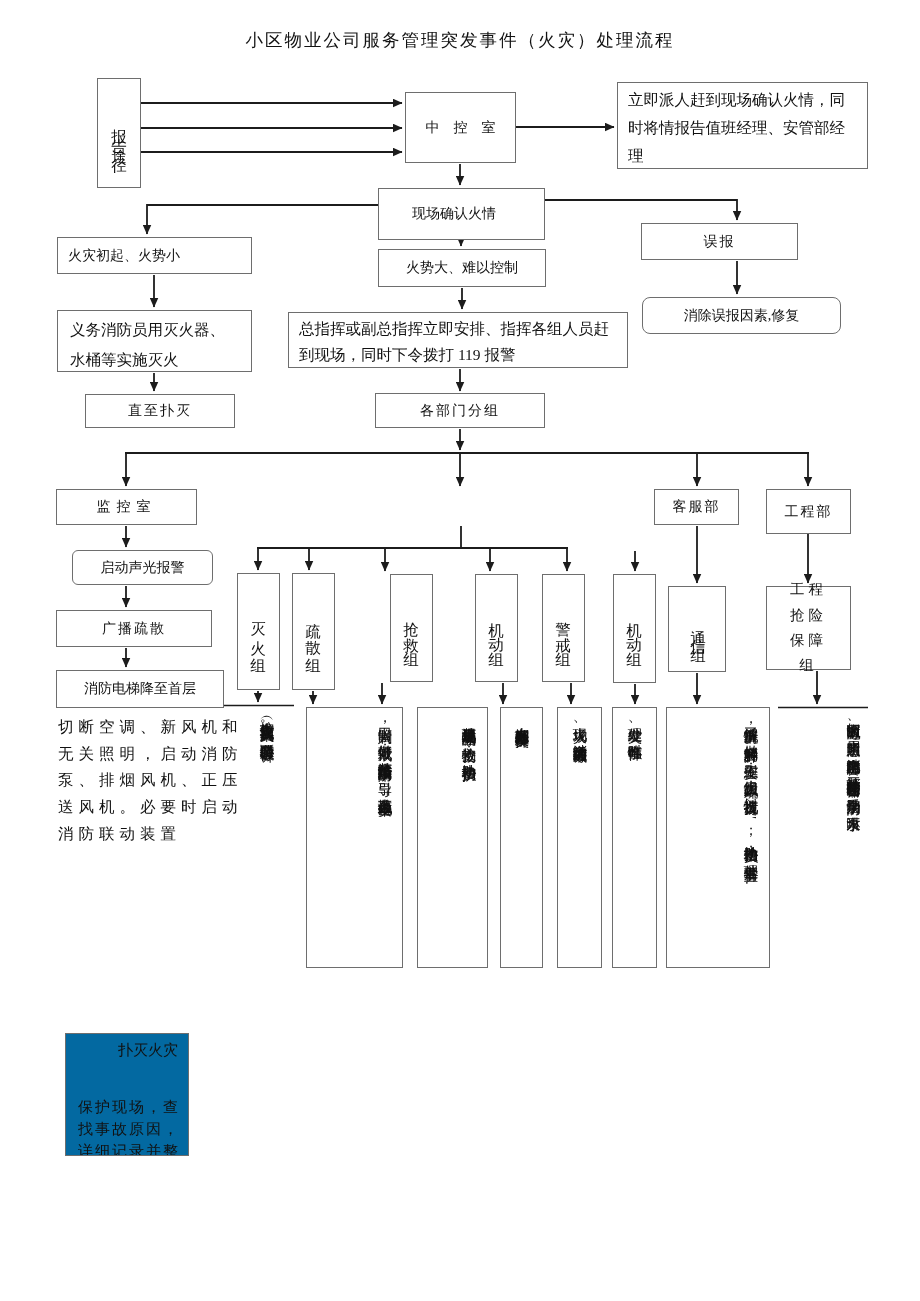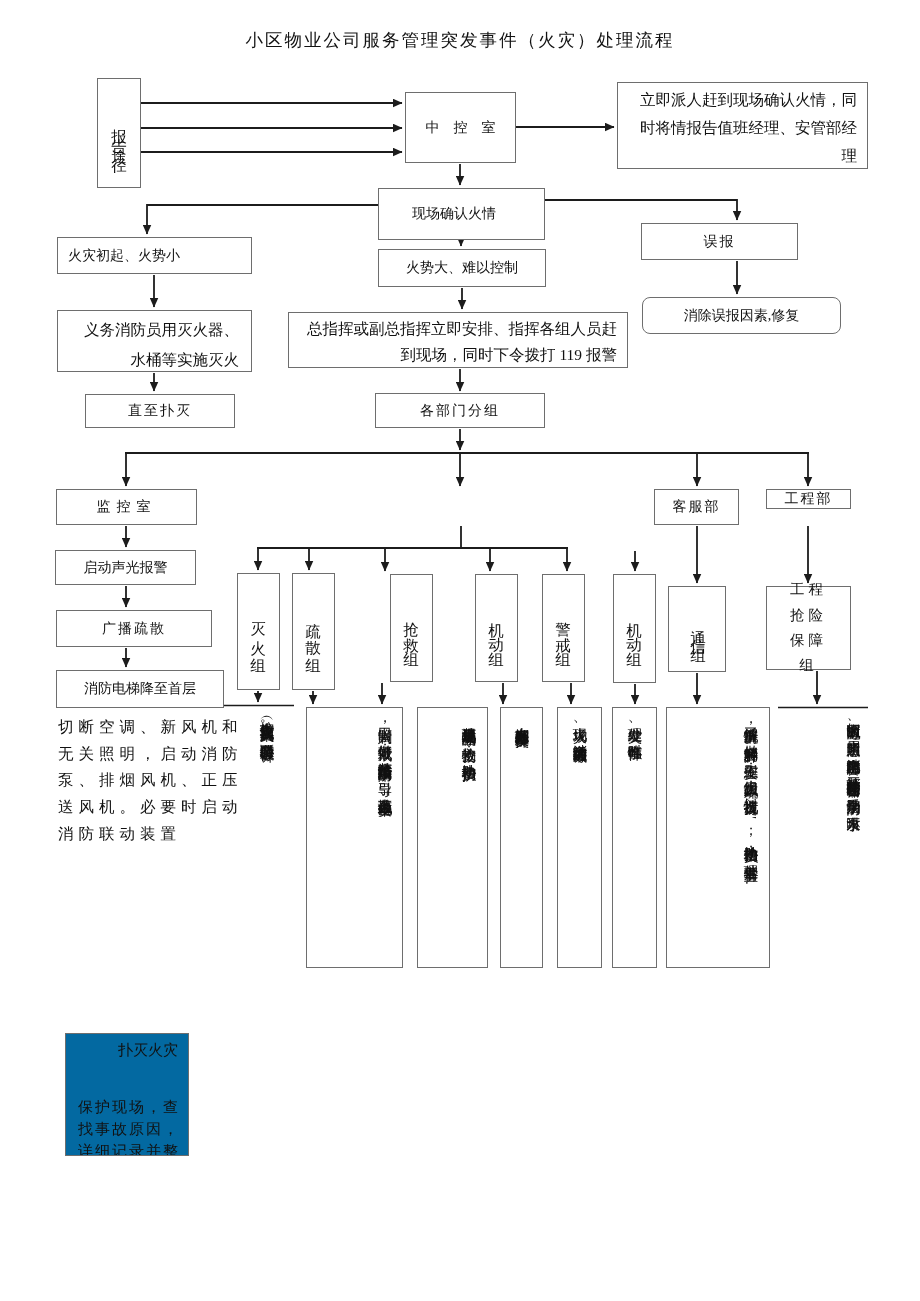--- a/index.html
+++ b/index.html
@@ -14,21 +14,21 @@
   
   .bx{
     position:absolute;box-sizing:border-box;border:1px solid #6e6e6e;background:#fff;
     display:flex;align-items:center;justify-content:center;
     font-size:14px;line-height:1.4;text-align:center;
   }
   .leftpad{justify-content:flex-start;text-align:left;}
   
   .para{
     position:absolute;box-sizing:border-box;border:1px solid #6e6e6e;background:#fff;
-    display:block;text-align:right;font-size:15.5px;line-height:1.8;padding:3px 10px;
+    display:block;text-align:left;font-size:15.5px;line-height:1.8;padding:3px 10px;
   }
   
   .grp{
     position:absolute;box-sizing:border-box;border:1px solid #6e6e6e;background:#fff;
     writing-mode:vertical-rl;text-align:center;font-size:15.5px;
   }
   
   .duty{
     position:absolute;box-sizing:border-box;border:1px solid #6e6e6e;background:#fff;
     writing-mode:vertical-rl;font-size:14.5px;letter-spacing:0.5px;padding:8px 2px;
@@ -140,23 +140,23 @@
 
   <div class="para" style="left:57px;top:310px;width:195px;height:62px;line-height:1.95;padding:4px 12px;">义务消防员用灭火器、水桶等实施灭火</div>
   <div class="para" style="left:288px;top:312px;width:340px;height:56px;line-height:1.7;padding:3px 10px;">总指挥或副总指挥立即安排、指挥各组人员赶到现场，同时下令拨打 119 报警</div>
   <div class="bx" style="left:642px;top:297px;width:199px;height:37px;border-radius:8px;">消除误报因素,修复</div>
 
   <div class="bx" style="left:85px;top:394px;width:150px;height:34px;letter-spacing:2px;">直至扑灭</div>
   <div class="bx" style="left:375px;top:393px;width:170px;height:35px;letter-spacing:2px;">各部门分组</div>
 
   <div class="bx" style="left:56px;top:489px;width:141px;height:36px;letter-spacing:6px;">监控室</div>
   <div class="bx" style="left:654px;top:489px;width:85px;height:36px;letter-spacing:2px;">客服部</div>
-  <div class="bx" style="left:766px;top:489px;width:85px;height:20px;letter-spacing:2px;">工程部</div>
+  <div class="bx" style="left:766px;top:489px;width:85px;height:45px;letter-spacing:2px;">工程部</div>
 
-  <div class="bx" style="left:55px;top:550px;width:141px;height:35px;">启动声光报警</div>
+  <div class="bx" style="left:72px;top:550px;width:141px;height:35px;border-radius:6px;">启动声光报警</div>
   <div class="bx" style="left:56px;top:610px;width:156px;height:37px;letter-spacing:2px;">广播疏散</div>
   <div class="bx" style="left:56px;top:670px;width:168px;height:38px;">消防电梯降至首层</div>
   <div class="note" style="left:58px;top:714px;width:190px;height:152px;">切断空调、新风机和无关照明，启动消防泵、排烟风机、正压送风机。必要时启动消防联动装置</div>
 
   <div class="grp" style="left:237px;top:573px;width:43px;height:117px;line-height:41px;letter-spacing:18px;padding-top:10px;">灭火组</div>
   <div class="grp" style="left:292px;top:573px;width:43px;height:117px;line-height:41px;letter-spacing:18px;padding-top:10px;">疏散组</div>
   <div class="grp" style="left:390px;top:574px;width:43px;height:108px;line-height:41px;letter-spacing:15px;padding-top:8px;">抢救组</div>
   <div class="grp" style="left:475px;top:574px;width:43px;height:108px;line-height:41px;letter-spacing:15px;padding-top:8px;">机动组</div>
   <div class="grp" style="left:542px;top:574px;width:43px;height:108px;line-height:41px;letter-spacing:15px;padding-top:8px;">警戒组</div>
   <div class="grp" style="left:613px;top:574px;width:43px;height:109px;line-height:41px;letter-spacing:15px;padding-top:8px;">机动组</div>

